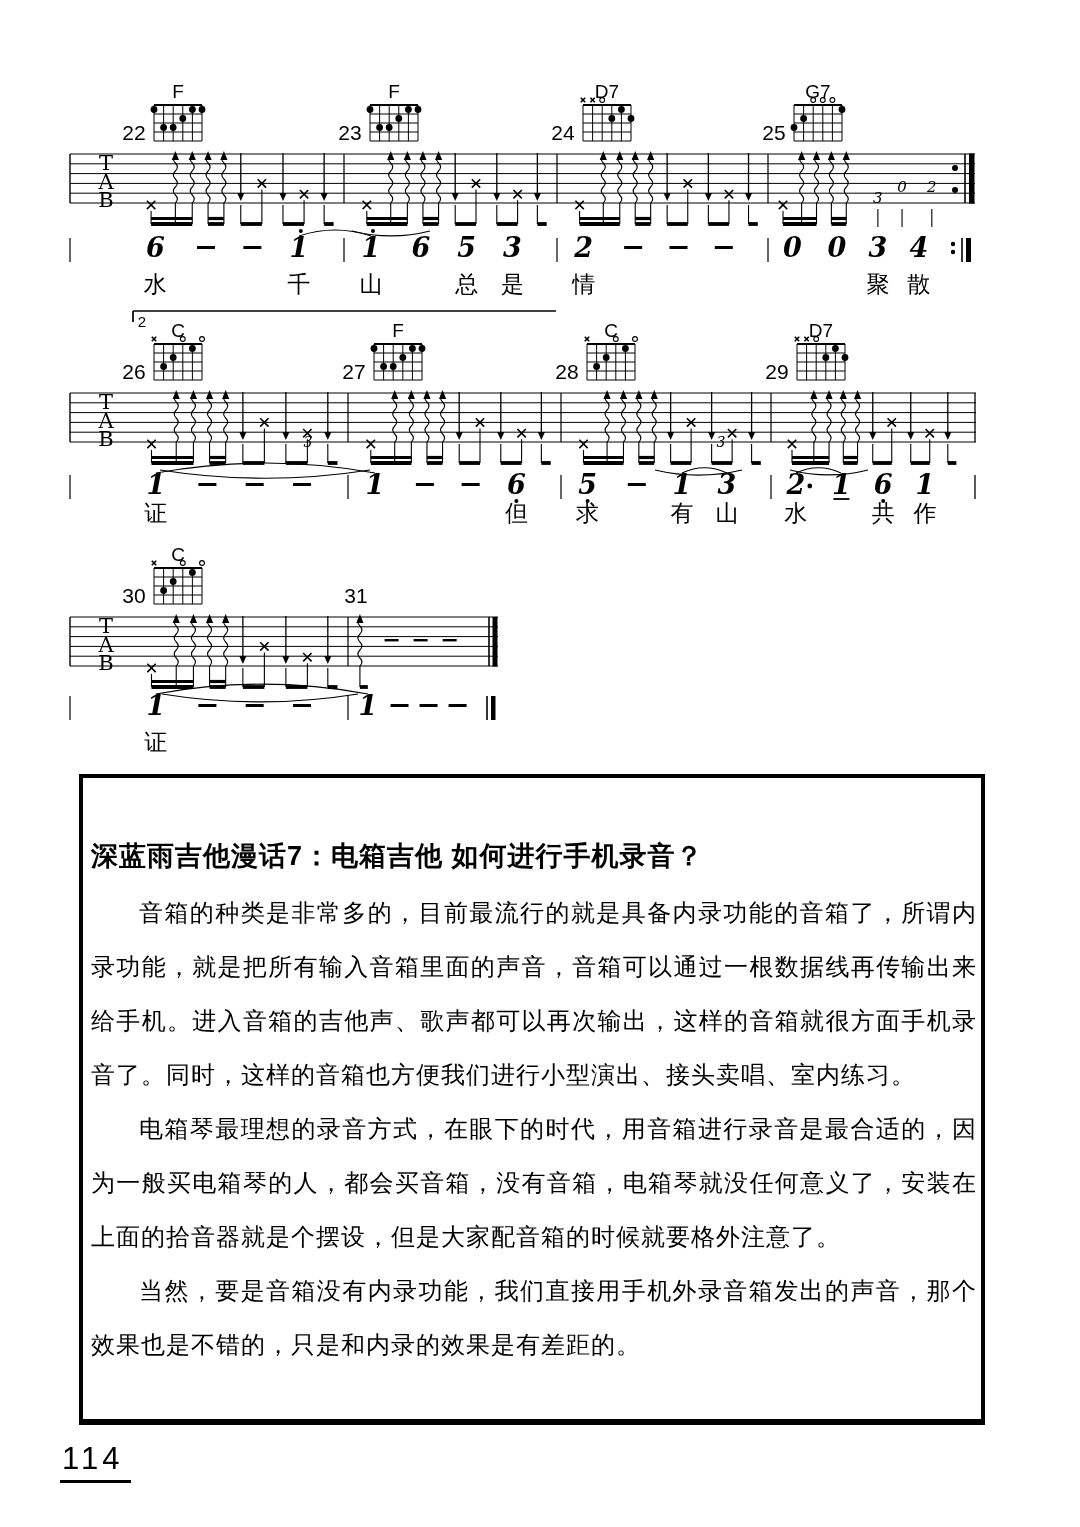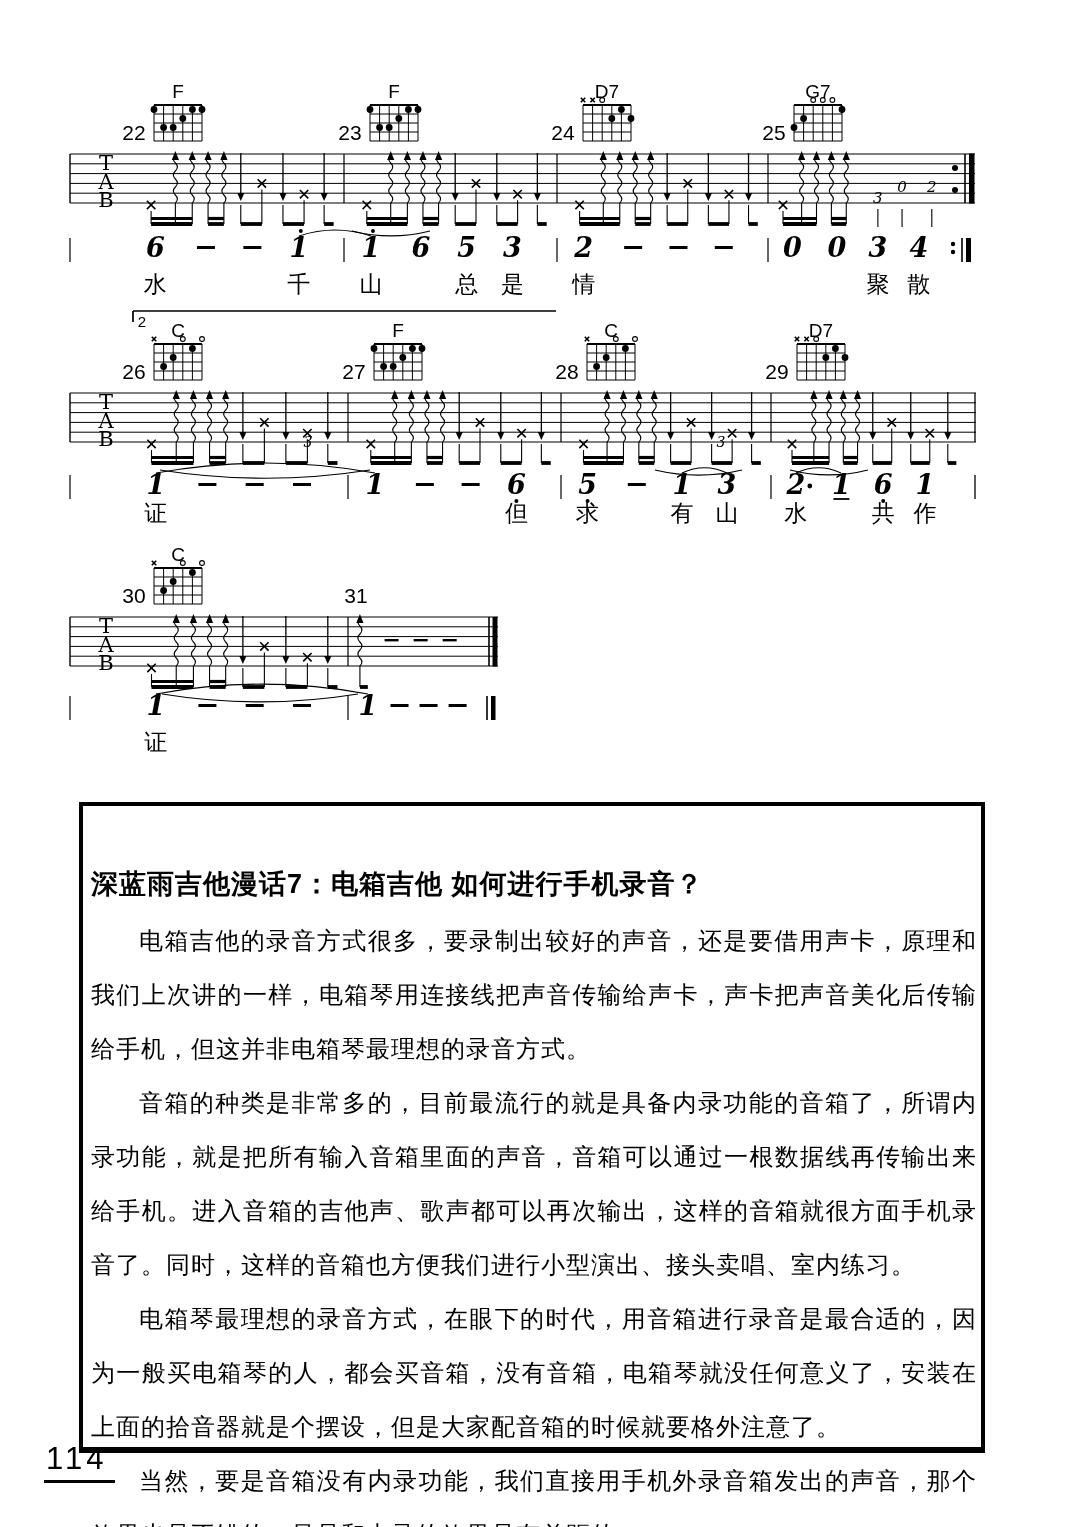--- a/index.html
+++ b/index.html
@@ -1,28 +1,28 @@
 <!DOCTYPE html>
 <html><head>
 <meta charset="utf-8">
 <style>
   html,body{margin:0;padding:0;background:#ffffff;}
   body{width:1080px;height:1527px;position:relative;overflow:hidden;
        font-family:"Liberation Sans","DejaVu Sans",sans-serif;color:#000;}
   .page{position:absolute;inset:0;background:#fff;}
   #score{position:absolute;left:0;top:0;}
-  .article{position:absolute;left:79px;top:802px;width:906px;height:651px;
+  .article{position:absolute;left:79px;top:774px;width:906px;height:651px;
            border:4px solid #000;border-bottom-width:6px;box-sizing:border-box;
            padding:60px 4px 0 8px;background:#fff;}
   .article h2{margin:0 0 12px 0;font-size:27px;font-weight:bold;letter-spacing:1px;
               font-family:"Liberation Sans","DejaVu Sans",sans-serif;}
   .article p{margin:0;font-size:24px;line-height:54px;text-align:justify;
              text-indent:2em;letter-spacing:1px;
              font-family:"Liberation Sans","DejaVu Sans",sans-serif;}
-  .pagenum{position:absolute;left:44px;top:1441px;font-size:31px;letter-spacing:4px;
+  .pagenum{position:absolute;left:60px;top:1441px;font-size:31px;letter-spacing:4px;
            padding:0 8px 3px 2px;border-bottom:3px solid #000;
            font-family:"Liberation Sans",sans-serif;text-align:right;}
 </style>
 </head>
 <body>
 
 <div class="page">
   <svg id="score" width="1080" height="772" viewBox="0 0 1080 772">
       <g>
         <line x1="70" y1="154" x2="975" y2="154" stroke="#000" stroke-width="1"></line>
@@ -712,20 +712,19 @@
         <rect x="492.5" y="617" width="5" height="49.5" fill="#000"></rect>
         <line x1="487" y1="696" x2="487" y2="720" stroke="#000" stroke-width="1.6"></line>
         <rect x="491" y="696" width="4.5" height="24" fill="#000"></rect>
         <path d="M156 694 Q 262 674.34 368 694" fill="none" stroke="#000" stroke-width="1.2"></path>
         <path d="M162 694 Q 260 709.8 358 694" fill="none" stroke="#000" stroke-width="1.2"></path>
       </g>
     </svg>
 
   <div class="article">
     <h2>深蓝雨吉他漫话7：电箱吉他 如何进行手机录音？</h2>
-    <p>电箱吉他的录音方式很多，要录制出较好的声音，还是要借用声卡，原理和我们上次讲的一样，电箱琴用连接线把声音传输给声卡，声卡把声音美化后传输给手机，但这并非电箱琴最理想的录音方式。</p>
     <p>音箱的种类是非常多的，目前最流行的就是具备内录功能的音箱了，所谓内录功能，就是把所有输入音箱里面的声音，音箱可以通过一根数据线再传输出来给手机。进入音箱的吉他声、歌声都可以再次输出，这样的音箱就很方面手机录音了。同时，这样的音箱也方便我们进行小型演出、接头卖唱、室内练习。</p>
     <p>电箱琴最理想的录音方式，在眼下的时代，用音箱进行录音是最合适的，因为一般买电箱琴的人，都会买音箱，没有音箱，电箱琴就没任何意义了，安装在上面的拾音器就是个摆设，但是大家配音箱的时候就要格外注意了。</p>
     <p>当然，要是音箱没有内录功能，我们直接用手机外录音箱发出的声音，那个效果也是不错的，只是和内录的效果是有差距的。</p>
   </div>
 
   <div class="pagenum">114</div>
 </div>
 
 </body></html>

